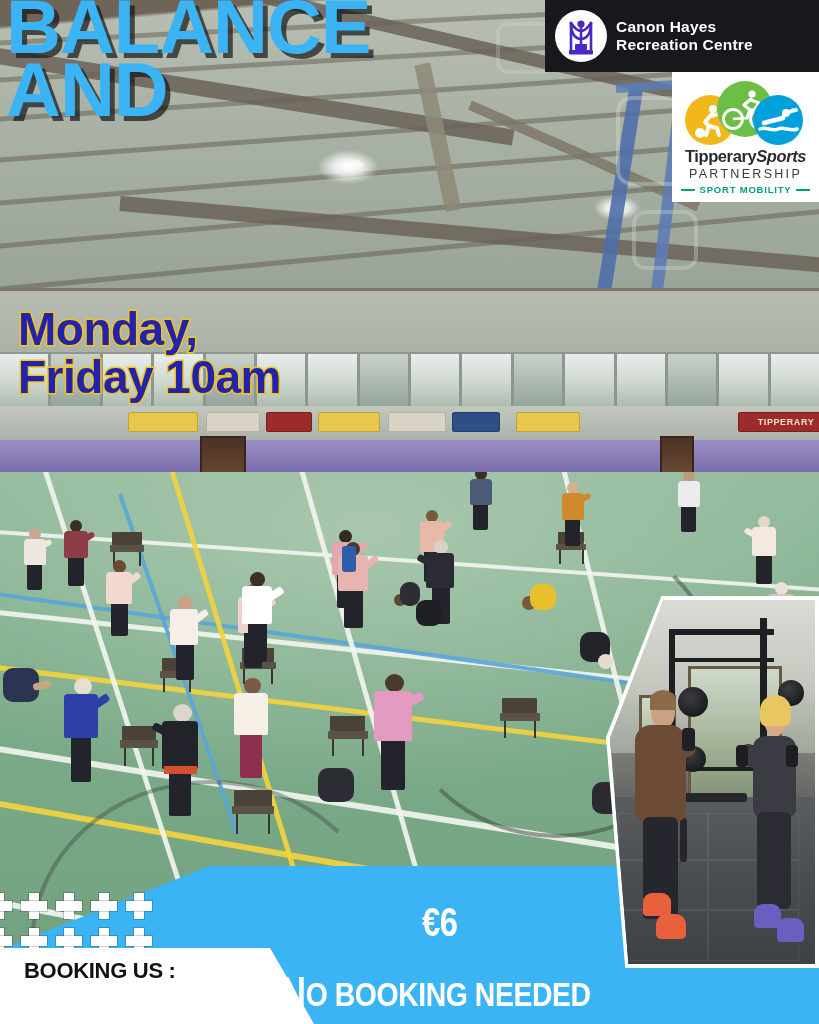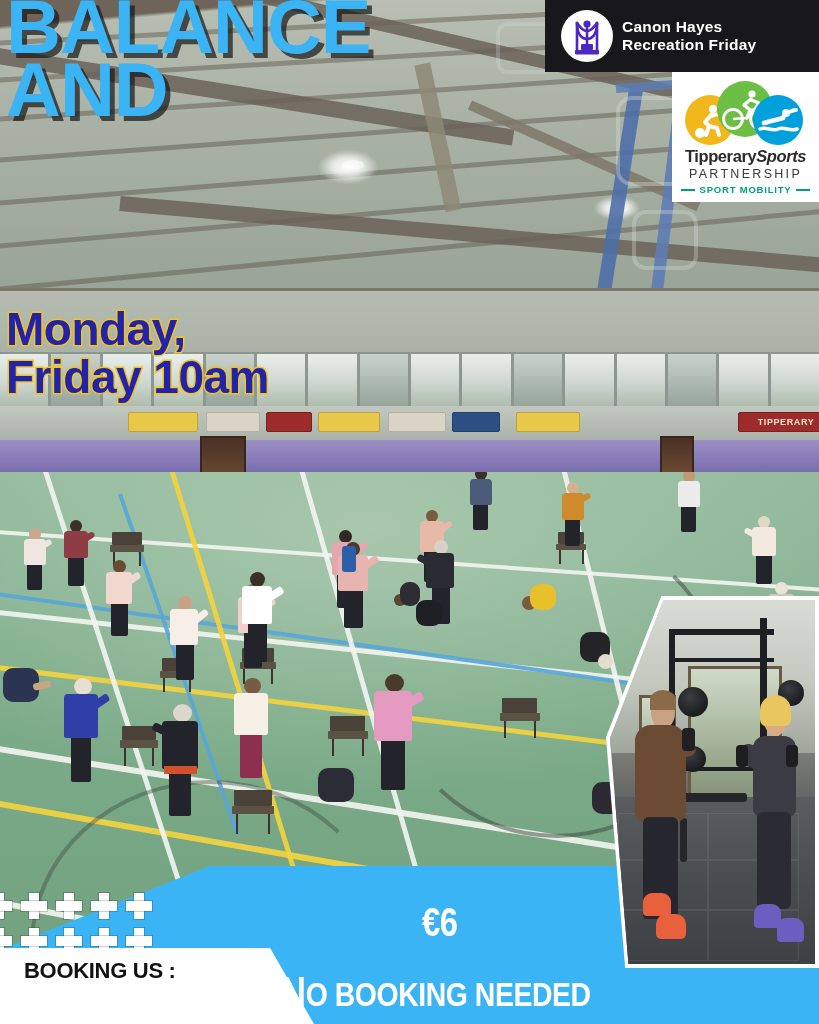--- a/index.html
+++ b/index.html
@@ -121,36 +121,36 @@
     letter-spacing:-1px;
     color:#3BB4F5;
     text-shadow:5px 5px 0 rgba(25,25,25,.72);
   }
   .title .tl{display:block;white-space:nowrap;}
   .title .tl2{margin-top:-4px;}
   .title .tl3{margin-top:-4px;}
 
   
   .schedule{
-    position:absolute;left:6px;top:306px;width:470px;z-index:20;
+    position:absolute;left:18px;top:306px;width:470px;z-index:20;
     font-family:"Liberation Sans", sans-serif;
     font-weight:bold;font-size:46px;line-height:1.04;
     color:#2222aa;
     letter-spacing:-.5px;
     -webkit-text-stroke:3px #f2c41d;
     paint-order:stroke fill;
     text-shadow:0 0 1px #f2c41d;
   }
   .schedule .sl{display:block;white-space:nowrap;}
 
   
   .chrc{
     position:absolute;right:0;top:0;width:274px;height:72px;
     background:#17171c;z-index:30;display:flex;align-items:center;
-    padding:0 8px 0 16px;gap:9px;
+    padding:0 8px 0 10px;gap:9px;
   }
   .chrc-badge{
     width:52px;height:52px;border-radius:50%;flex:0 0 52px;
     background:radial-gradient(circle at 45% 40%,#ffffff 0%,#ffffff 62%,#e8e8ee 100%);
     position:relative;overflow:hidden;
   }
   .chrc-name{
     color:#fff;font-size:15.5px;font-weight:bold;line-height:1.18;
     letter-spacing:.2px;
   }
@@ -579,21 +579,21 @@
           <line x1="16" y1="13" x2="16" y2="40"></line>
           <line x1="36" y1="13" x2="36" y2="40"></line>
         </g>
         <circle cx="26" cy="14" r="3.6" fill="#4b28c4"></circle>
         <rect x="14" y="40" width="24" height="4.4" rx="1" fill="#4b28c4"></rect>
         <rect x="20" y="34" width="12" height="6" rx="1" fill="#4b28c4"></rect>
       </svg>
     </div>
     <div class="chrc-name">
       <span>Canon Hayes</span>
-      <span>Recreation Friday</span>
+      <span>Recreation Centre</span>
     </div>
   </div>
 
   <div class="tsp">
     <div class="tsp-circles">
       <div class="tsp-c y">
         <svg width="50" height="50" viewBox="0 0 50 50" aria-hidden="true" style="position:absolute;left:0;top:0;">
           <circle cx="28" cy="14" r="4" fill="#fff"></circle>
           <path d="M27 19 L20 27 L24 31 L21 40" stroke="#fff" stroke-width="4" fill="none" stroke-linecap="round" stroke-linejoin="round"></path>
           <path d="M24 31 L32 33 L34 40" stroke="#fff" stroke-width="4" fill="none" stroke-linecap="round" stroke-linejoin="round"></path>

